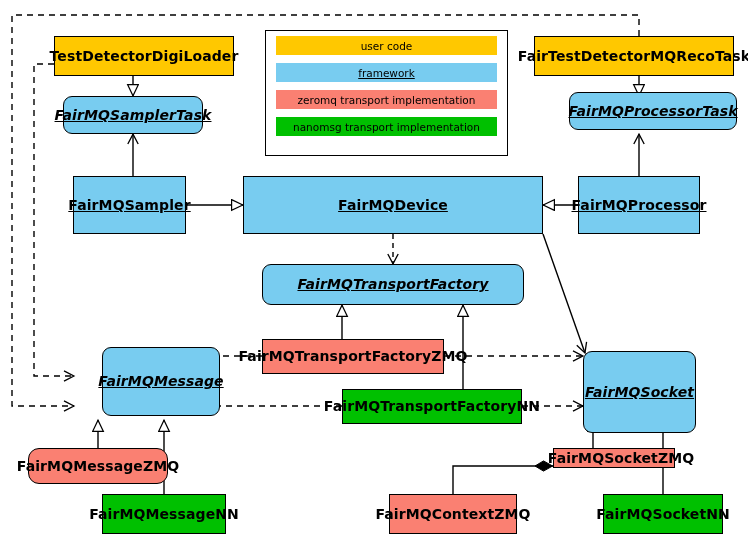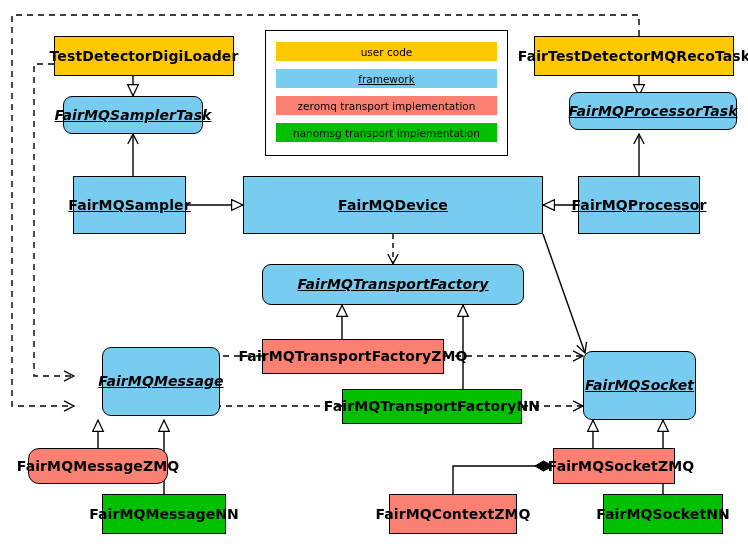--- a/index.html
+++ b/index.html
@@ -12,21 +12,21 @@
         display:flex;align-items:center;justify-content:center;text-align:center;
         font-size:14px;font-weight:bold;color:#000;line-height:1.15;
         letter-spacing:.1px;z-index:3;}
   .node.abs{font-style:italic;border-radius:9px;}
   .user{background:#FFC800;}
   .framework{background:#78CCF0;text-decoration:underline;}
   .zmq{background:#FA8072;}
   .nn{background:#00C000;}
   #legend{position:absolute;left:265px;top:30px;width:243px;height:126px;
           background:#ffffff;border:1.6px solid #000;z-index:4;
-          padding:11px 10px;box-sizing:border-box;}
+          padding:5px 10px;box-sizing:border-box;}
   .lg-row{height:19px;margin-bottom:8px;display:flex;align-items:center;
           justify-content:center;font-size:10.5px;color:#000;font-weight:normal;}
   .lg-row:last-child{margin-bottom:0;}
 </style>
 </head>
 <body>
 
 <div id="stage">
 
   <svg id="wires" viewBox="0 0 748 549" xmlns="http://www.w3.org/2000/svg">
@@ -130,30 +130,30 @@
       </div>
       <div class="node zmq" style="left: 262px; top: 339px; width: 182px; height: 35px;">
         <span>FairMQTransportFactoryZMQ</span>
       </div>
       <div class="node nn" style="left: 342px; top: 389px; width: 180px; height: 35px;">
         <span>FairMQTransportFactoryNN</span>
       </div>
       <div class="node framework abs" style="left: 74px; top: 347px; width: 118px; height: 69px; margin-left: 28px;">
         <span>FairMQMessage</span>
       </div>
-      <div class="node framework abs" style="left: 583px; top: 351px; width: 113px; height: 69px;">
+      <div class="node framework abs" style="left: 583px; top: 351px; width: 113px; height: 82px;">
         <span>FairMQSocket</span>
       </div>
       <div class="node zmq" style="left: 28px; top: 448px; width: 140px; height: 36px; border-radius: 11px;">
         <span>FairMQMessageZMQ</span>
       </div>
       <div class="node nn" style="left: 102px; top: 494px; width: 124px; height: 40px;">
         <span>FairMQMessageNN</span>
       </div>
-      <div class="node zmq" style="left: 553px; top: 448px; width: 122px; height: 36px; padding-left: 14px;">
+      <div class="node zmq" style="left: 553px; top: 448px; width: 122px; height: 20px; padding-left: 14px;">
         <span>FairMQSocketZMQ</span>
       </div>
       <div class="node nn" style="left: 603px; top: 494px; width: 120px; height: 40px;">
         <span>FairMQSocketNN</span>
       </div>
       <div class="node zmq" style="left: 389px; top: 494px; width: 128px; height: 40px;">
         <span>FairMQContextZMQ</span>
       </div>
     </div>
 </div>

